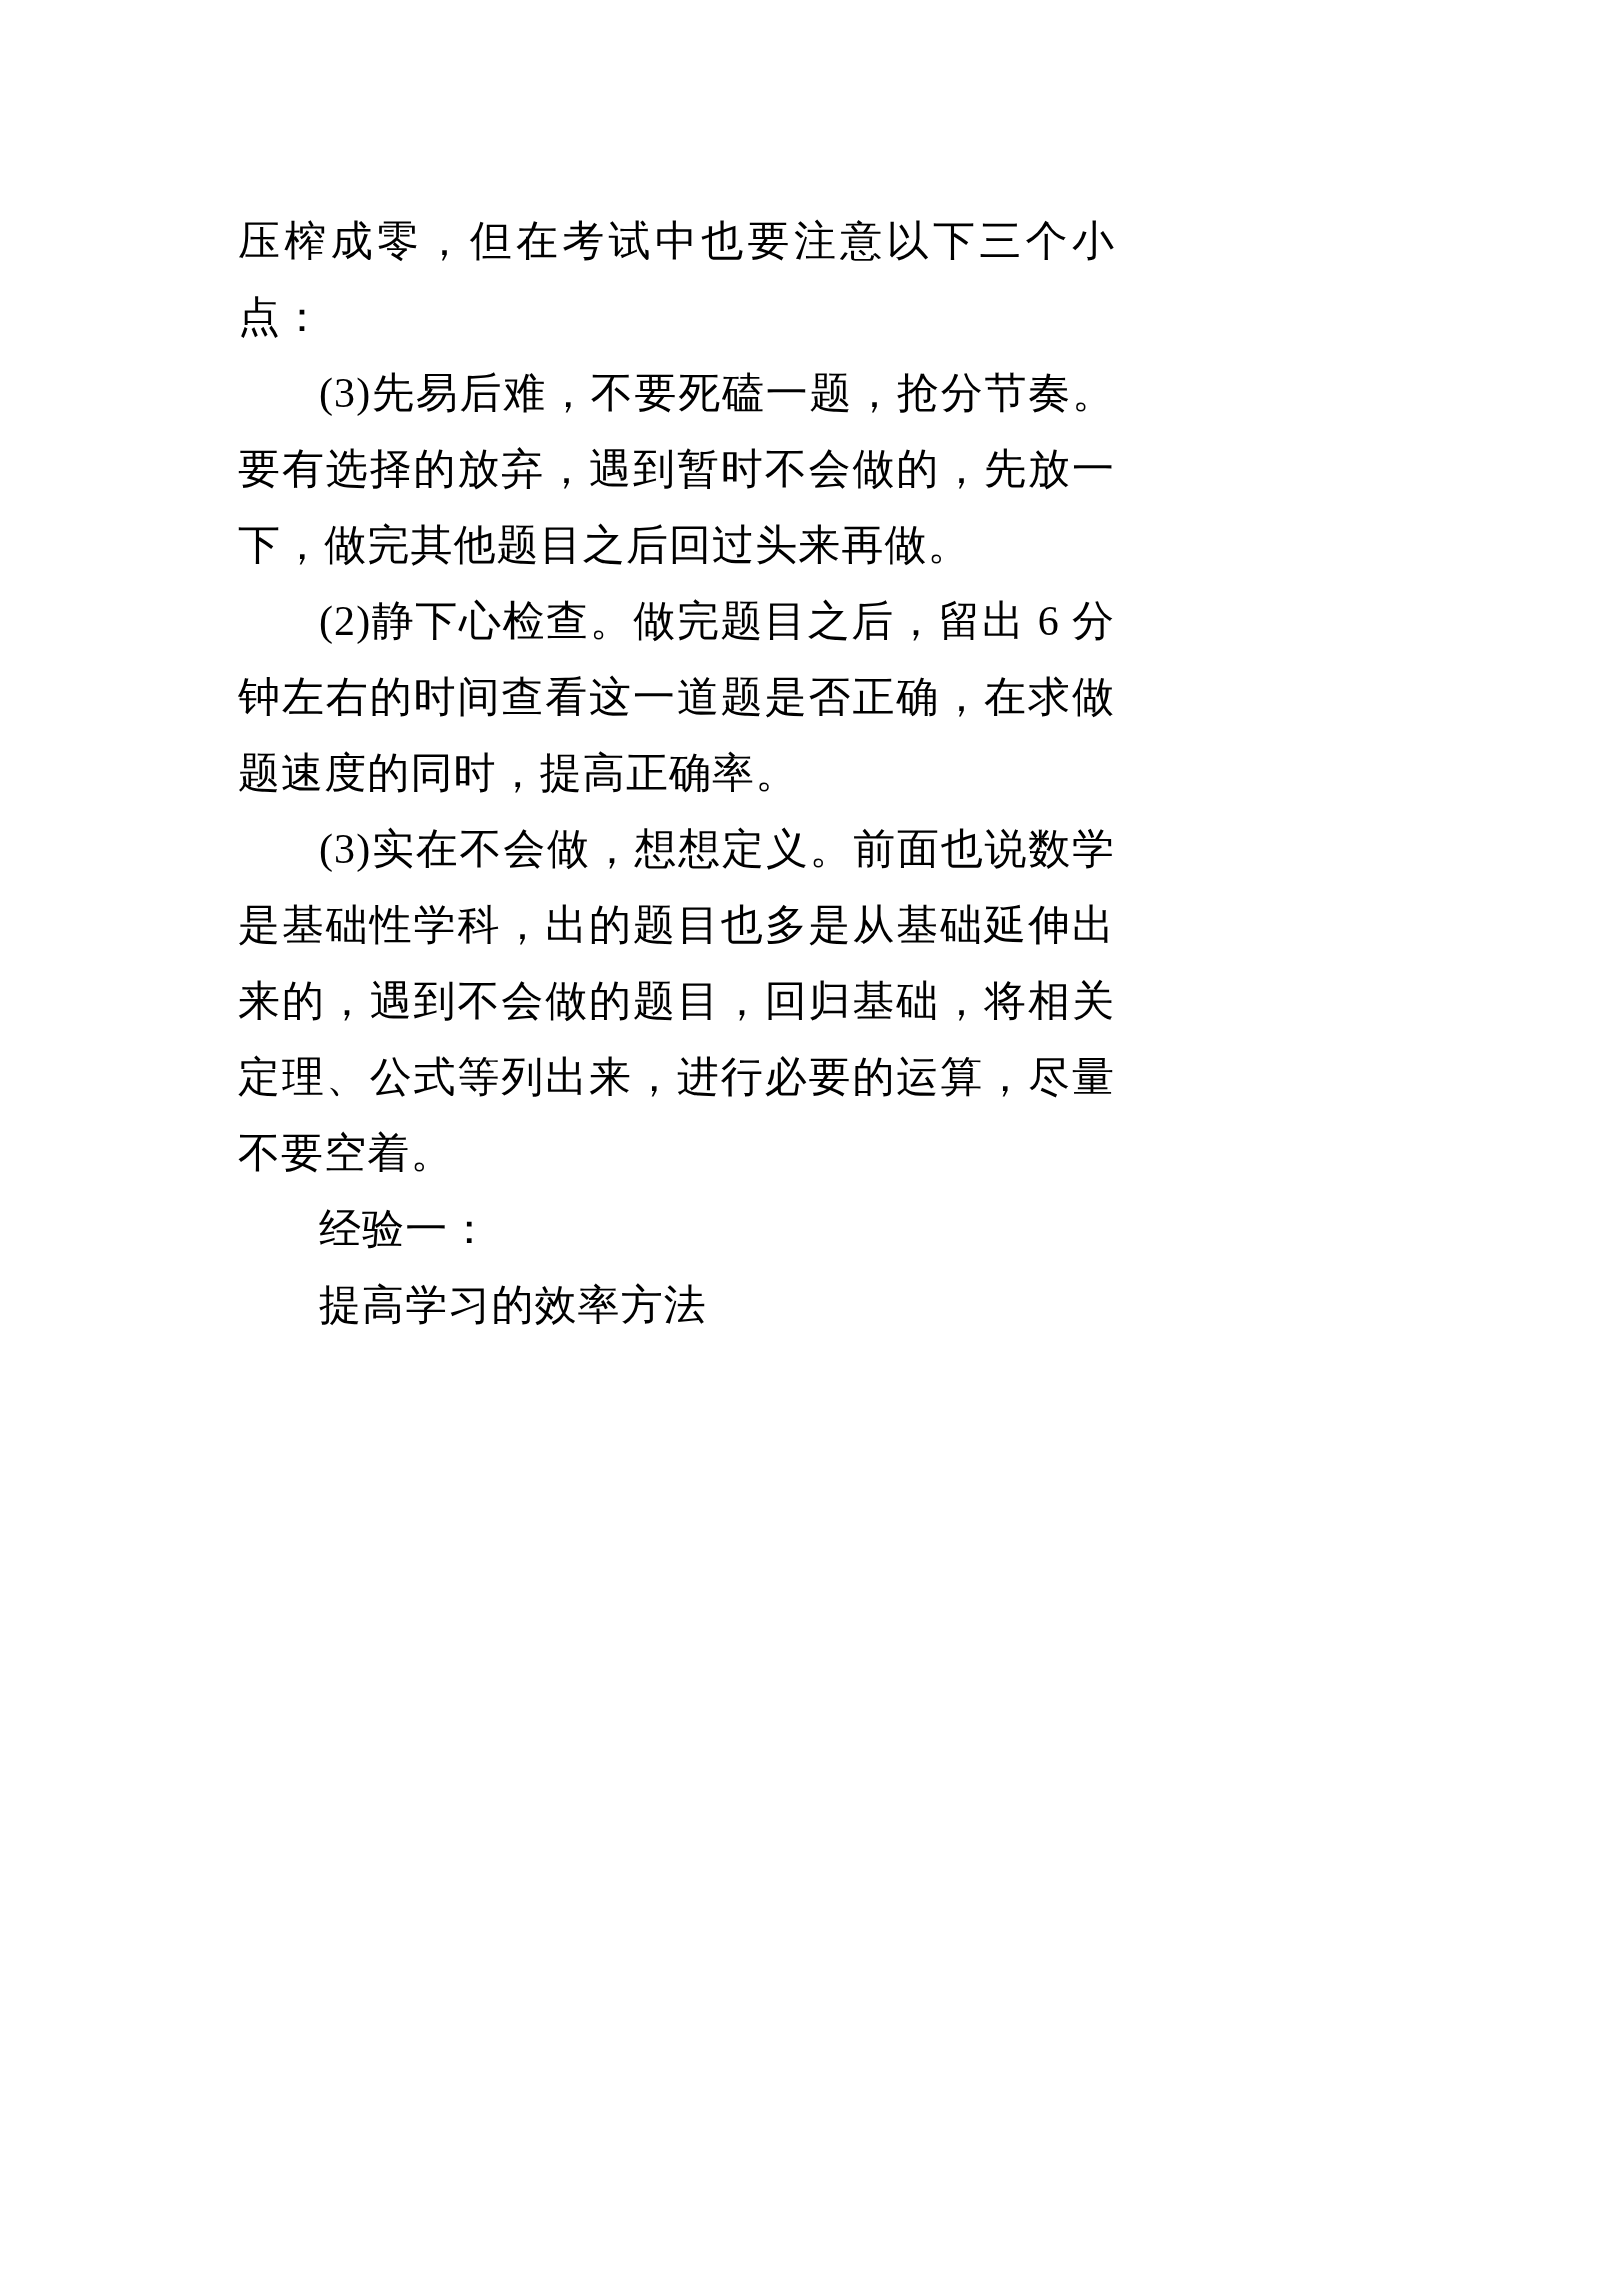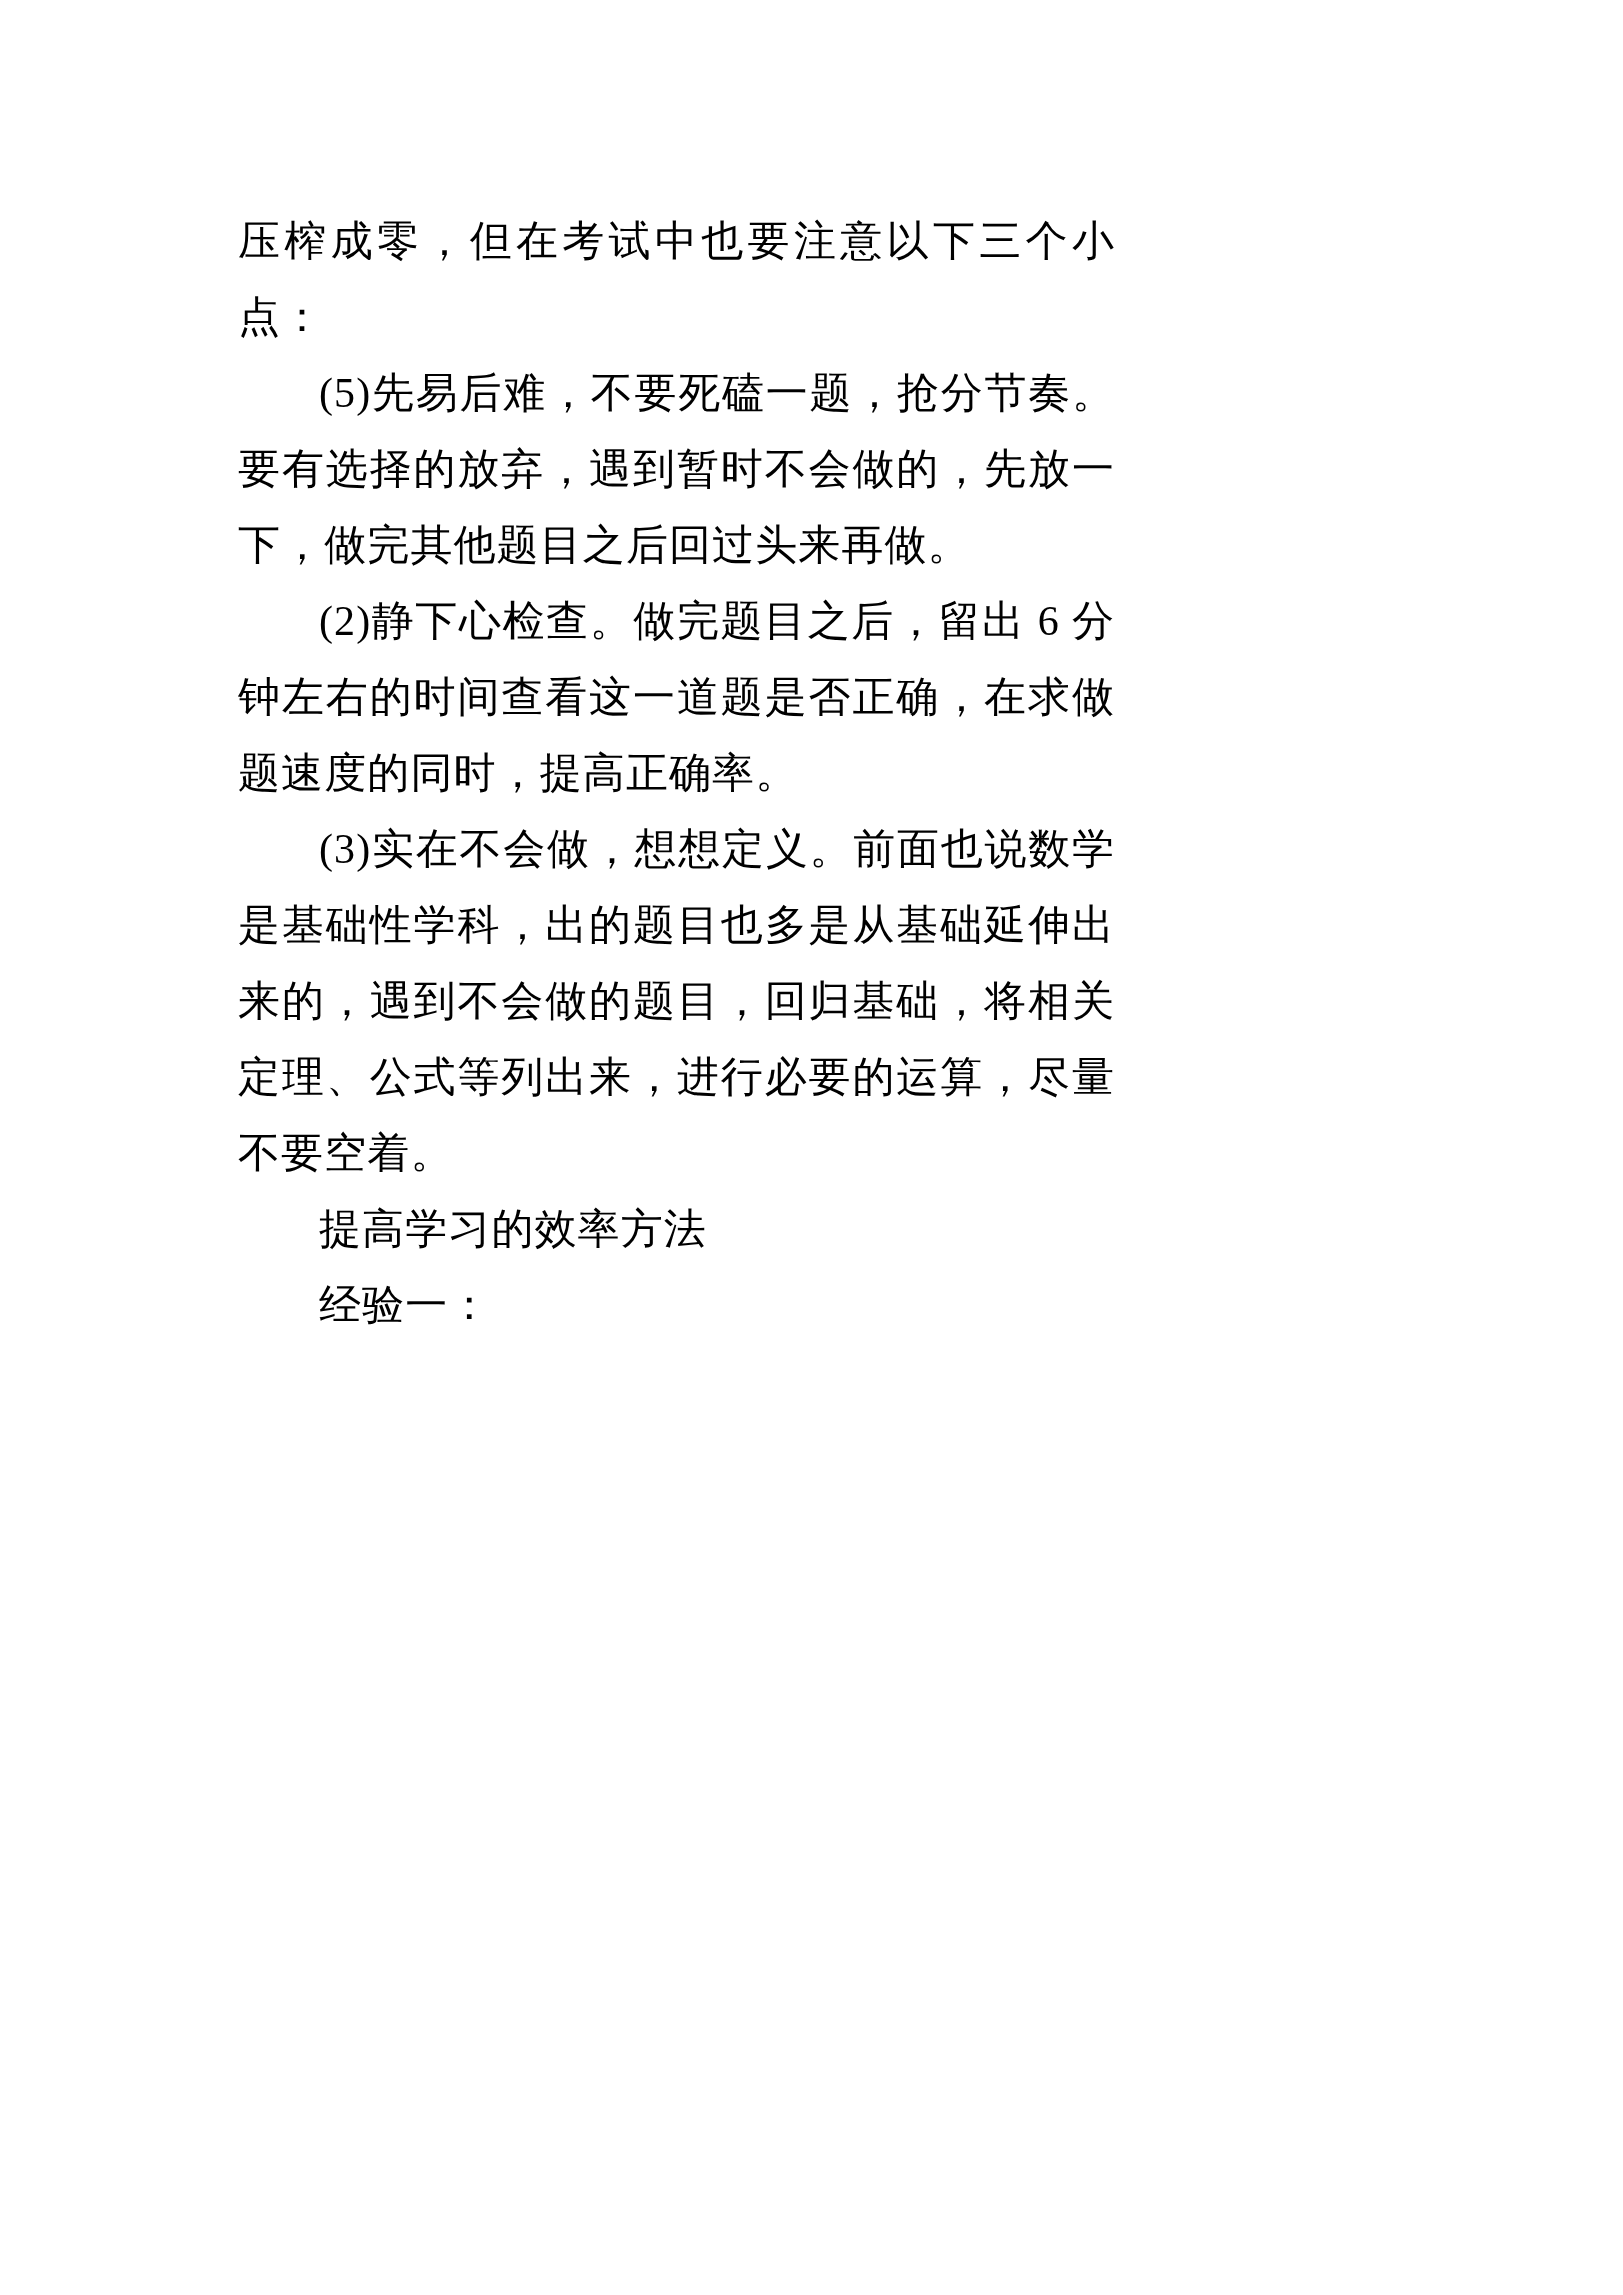--- a/index.html
+++ b/index.html
@@ -32,20 +32,20 @@
   .doc p.para.indent {
     text-indent: 81px;
   }
 </style>
 </head>
 <body style="background: rgb(255, 255, 255);">
 
 <div class="page">
   <div class="doc" style="color: rgb(0, 0, 0);">
       <p class="para">压榨成零，但在考试中也要注意以下三个小点：</p>
-      <p class="para indent">(5)先易后难，不要死磕一题，抢分节奏。要有选择的放弃，遇到暂时不会做的，先放一下，做完其他题目之后回过头来再做。</p>
+      <p class="para indent">(3)先易后难，不要死磕一题，抢分节奏。要有选择的放弃，遇到暂时不会做的，先放一下，做完其他题目之后回过头来再做。</p>
       <p class="para indent">(2)静下心检查。做完题目之后，留出 6 分钟左右的时间查看这一道题是否正确，在求做题速度的同时，提高正确率。</p>
       <p class="para indent">(3)实在不会做，想想定义。前面也说数学是基础性学科，出的题目也多是从基础延伸出来的，遇到不会做的题目，回归基础，将相关定理、公式等列出来，进行必要的运算，尽量不要空着。</p>
+      <p class="para indent">经验一：</p>
       <p class="para indent">提高学习的效率方法</p>
-      <p class="para indent">经验一：</p>
     </div>
 </div>
 
 
 </body></html>

